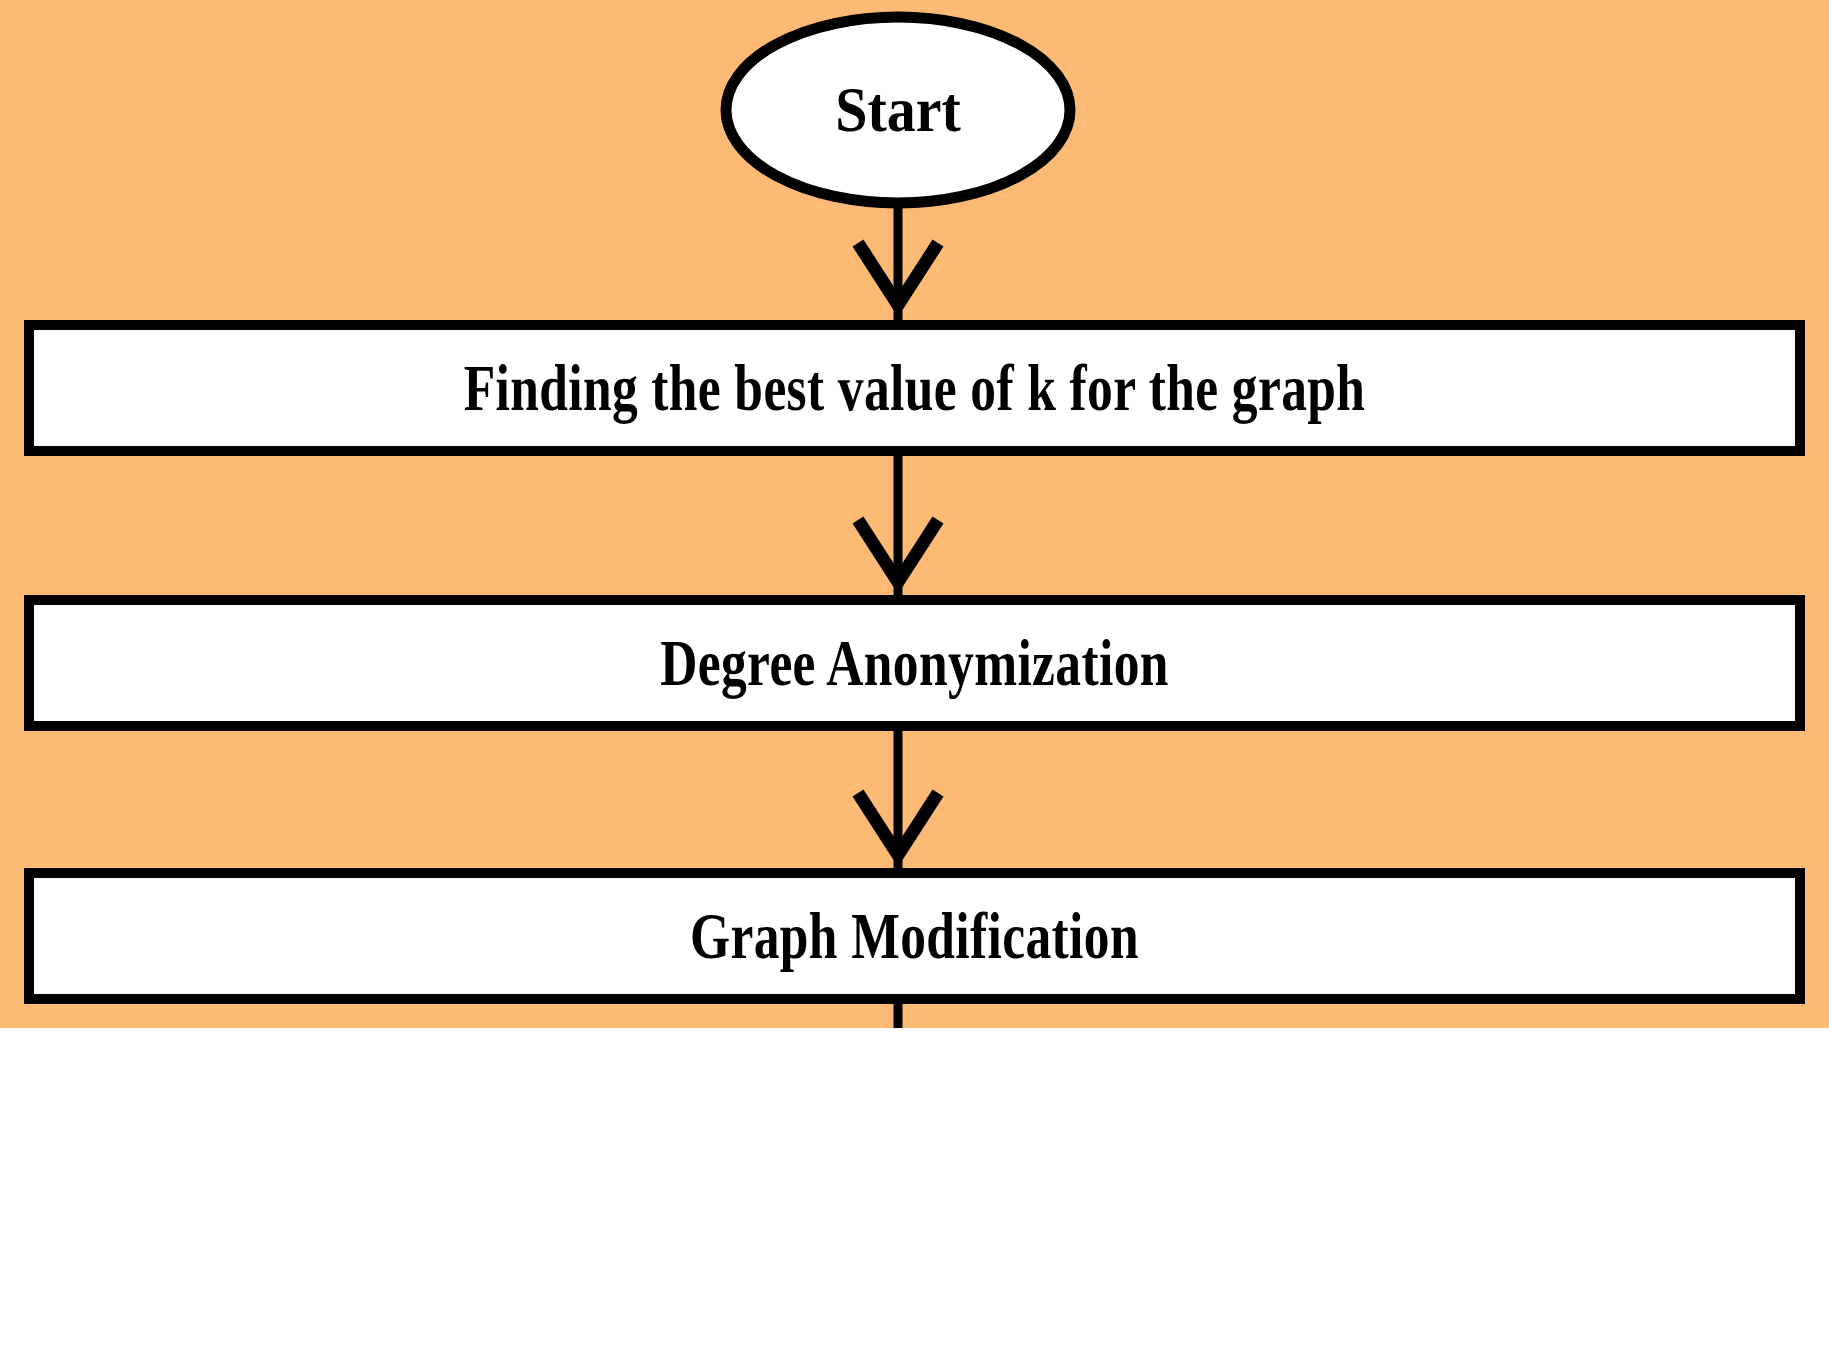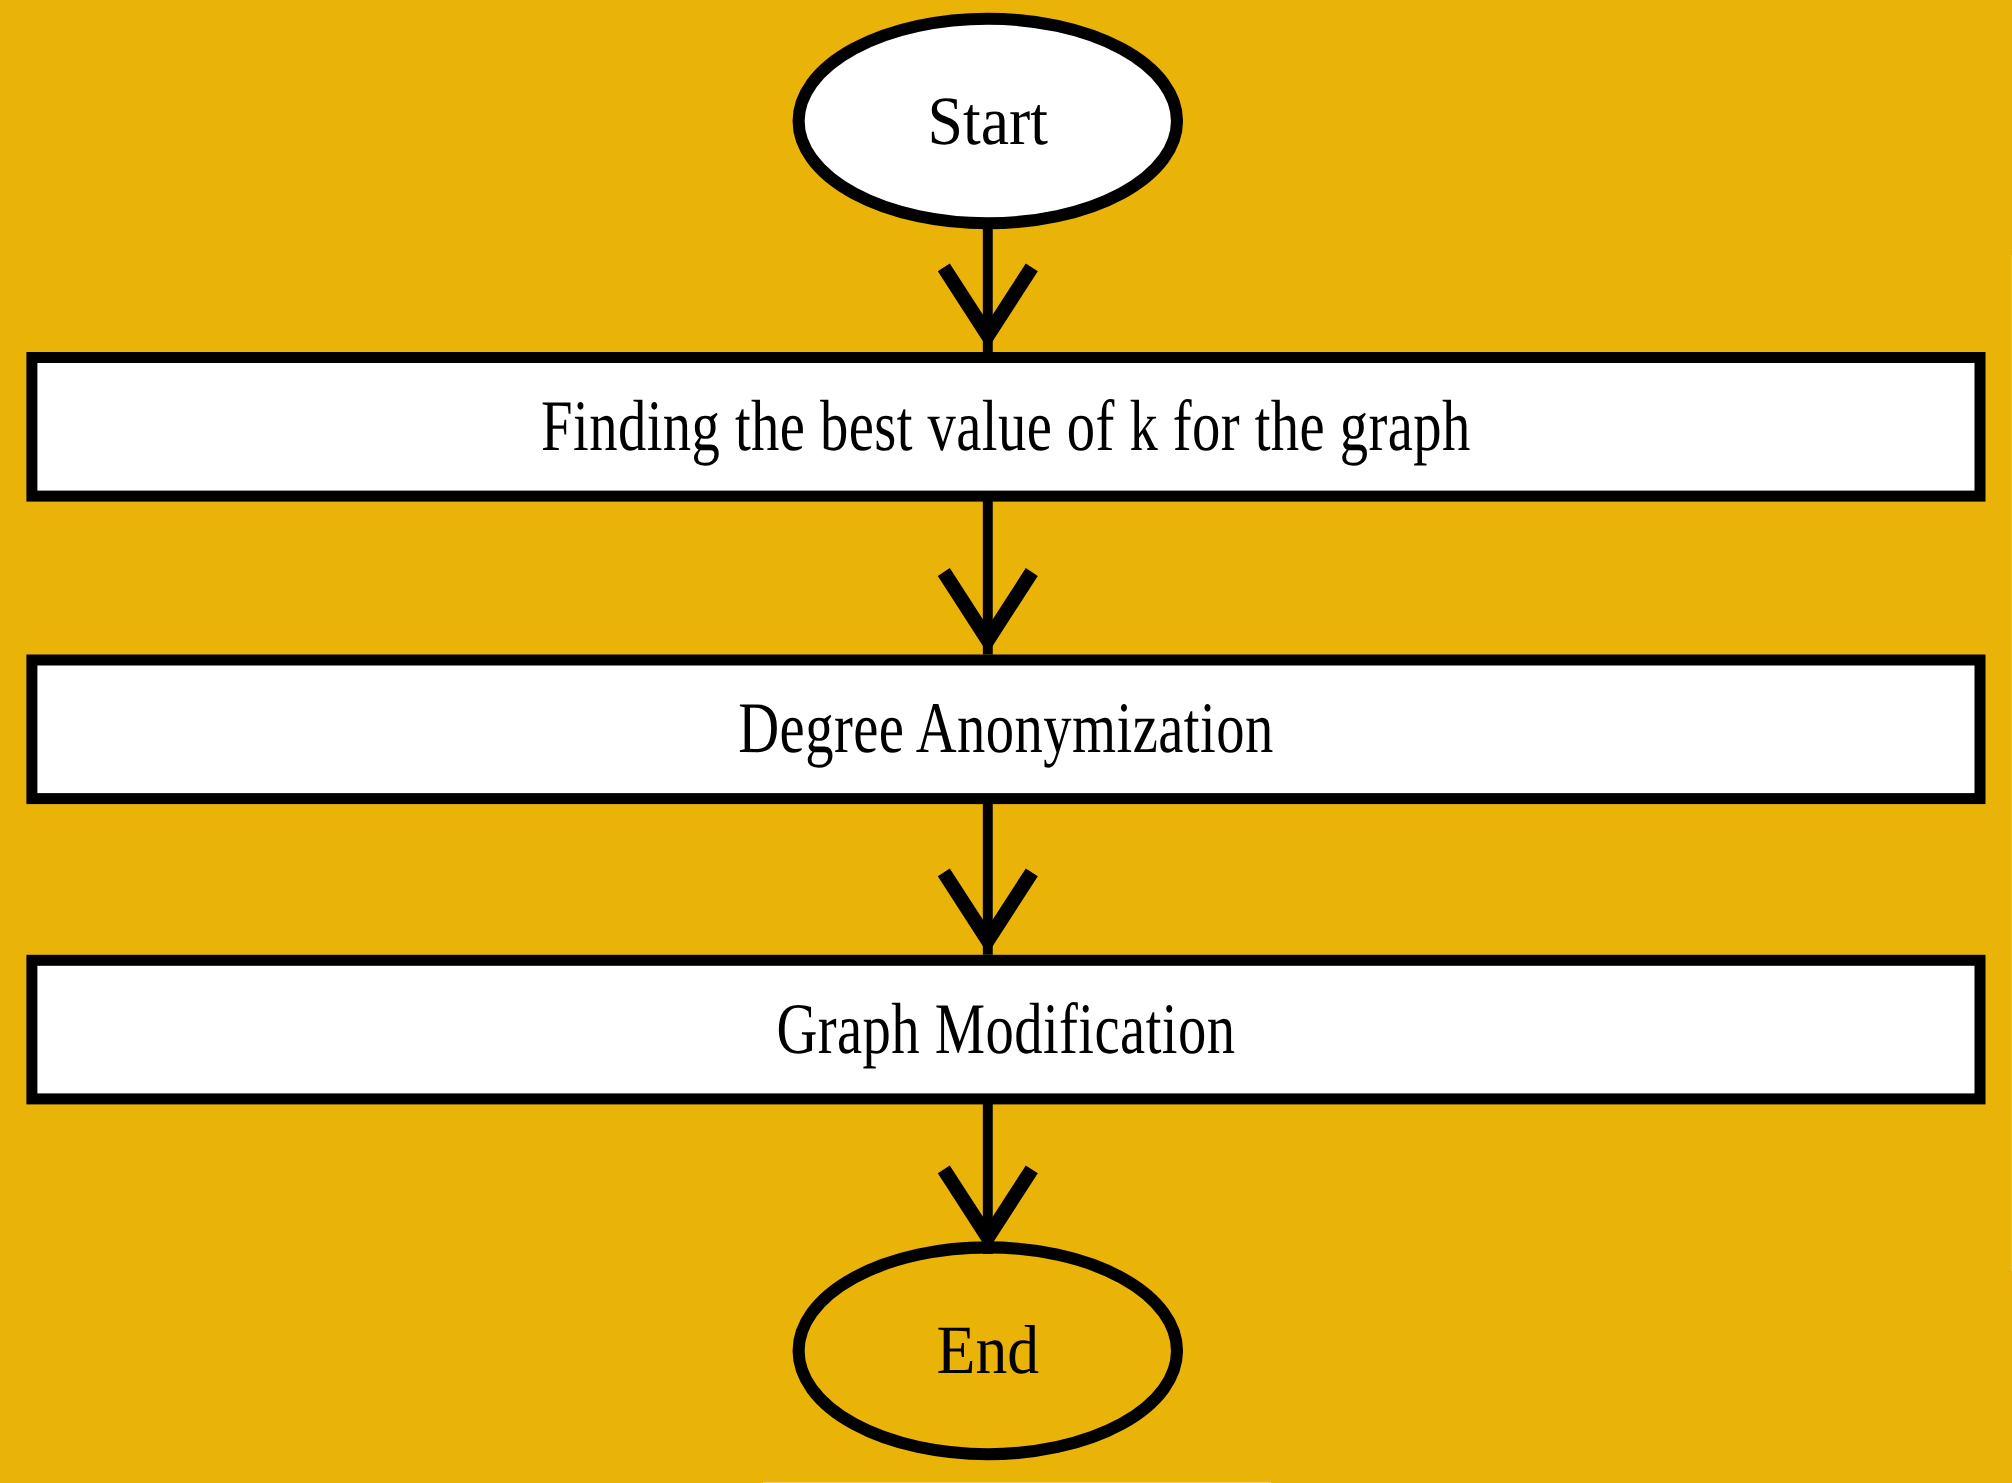--- a/index.html
+++ b/index.html
@@ -3,24 +3,25 @@
 <meta charset="utf-8">
 <style>
   html, body {
     margin: 0;
     padding: 0;
     background: #ffffff;
   }
   #canvas {
     position: relative;
     width: 1829px;
-    height: 1348px;
-    background: #eab308;
+    height: 1028px;
+    background: #fdba74;
     overflow: hidden;
     font-family: "Liberation Serif", "DejaVu Serif", serif;
+    font-weight: bold;
   }
   .flow-svg {
     position: absolute;
     top: 0;
     left: 0;
     width: 1829px;
     height: 1348px;
   }
   .node-label {
     position: absolute;

